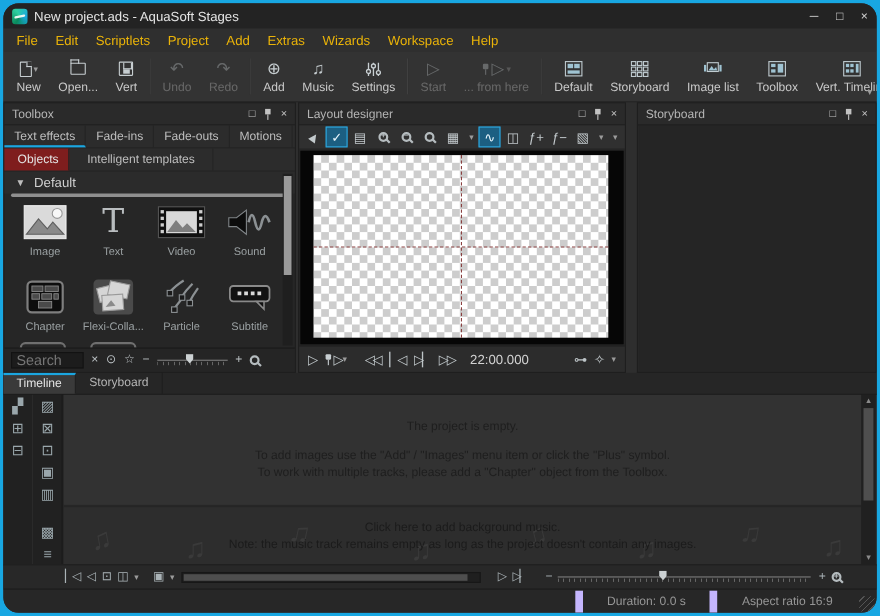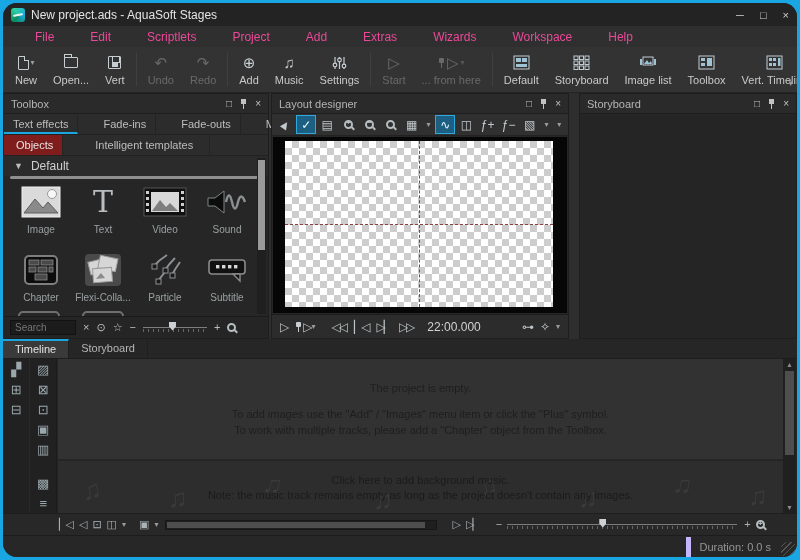--- a/index.html
+++ b/index.html
@@ -14,21 +14,21 @@
     background:conic-gradient(from 210deg,#0a8a5c,#2fd0a0,#1aa8e0,#0a8a5c); position:relative; }
   .applogo::after { content:""; position:absolute; left:2px; top:6px; width:10px; height:2px;
     background:#eaf7f0; border-radius:2px; transform:rotate(-12deg); }
   .title { color:#e4e4e4; font-size:12px; }
   .winbtns { margin-left:auto; display:flex; gap:16px; }
   .wbtn { color:#d0d0d0; font-size:11px; cursor:default; }
 
   
   .menubar { position:absolute; left:0; top:23px; width:794px; height:21px; background:#2f2f2f;
     display:flex; align-items:center; padding:0 4px; }
-  .mitem { color:#ec4899; font-size:12px; padding:0 8px;margin-left:20px; }
+  .mitem { color:#eab308; font-size:12px; padding:0 8px; }
 
   
   .toolbar { position:absolute; left:0; top:44px; width:794px; height:46px; background:#333333;
     border-bottom:1px solid #242424; display:flex; align-items:stretch; padding:2px 4px; }
   .tbtn { display:flex; flex-direction:column; align-items:center; justify-content:center;
     padding:0 8px; gap:2px; }
   .tbtn .ticon { height:18px; display:flex; align-items:center; justify-content:center;
     color:#c7ced1; font-size:15px; line-height:1; gap:2px; }
   .tbtn .tlabel { color:#c9c9c9; font-size:11px; white-space:nowrap; }
   .tbtn.disabled { opacity:.35; }
@@ -56,39 +56,39 @@
     border-bottom:1px solid #1e1e1e; }
   .panel-title { color:#b4b4b4; font-size:11px; }
   .panel-btns { margin-left:auto; display:flex; align-items:center; gap:8px; color:#c2c2c2; font-size:10px; }
   .pbtn { line-height:1; }
   .pin { display:inline-block; width:7px; height:10px; position:relative; }
   .pin::before { content:""; position:absolute; left:1px; top:0; width:5px; height:5px; background:#c2c2c2; }
   .pin::after { content:""; position:absolute; left:3px; top:5px; width:1px; height:5px; background:#c2c2c2; }
 
   
   #toolbox { left:0; width:266px; }
-  .tabrow { display:flex; background:#2c2c2c; border-bottom:1px solid #222; height:21px;gap:16px; }
+  .tabrow { display:flex; background:#2c2c2c; border-bottom:1px solid #222; height:21px; }
   .tab { color:#bdbdbd; font-size:11px; line-height:20px; padding:0 9px; border-right:1px solid #242424; white-space:nowrap; }
   .tab.hl { border-bottom:2px solid #1ba6e0; }
   .tab.active { background:#7f1d1d; color:#e4e4e4;padding-left:12px; }
   .grouphdr { height:20px; display:flex; align-items:center; gap:8px; padding:0 10px; color:#cfcfcf; font-size:12px; background:#2b2b2b; }
   .grouphdr .tri { font-size:9px; color:#bdbdbd; }
   .scroll-hint { height:3px; background:#8f8f8f; margin:0 6px; border-radius:2px; }
   .objgrid { display:grid; grid-template-columns:repeat(4,1fr); padding:4px 10px 0 6px; row-gap:8px; height:132px; overflow:hidden; }
   .obj { display:flex; flex-direction:column; align-items:center; gap:3px; }
   .obj-ic { height:38px; display:flex; align-items:center; justify-content:center; }
   .obj-label { color:#9aa0a2; font-size:10px; white-space:nowrap; }
   .obj-t { font-family:"DejaVu Serif", serif; font-size:30px; color:#b9bdbf; line-height:30px; }
   .partials { height:12px; overflow:hidden; display:flex; gap:22px; padding-left:14px; }
   .partial { width:42px; height:20px; border:2px solid #6f6f6f; border-radius:5px; }
   .tb-scroll { position:absolute; right:2px; top:64px; bottom:24px; width:9px; background:#1f1f1f; }
   .tb-thumb { position:absolute; left:1px; right:1px; top:2px; height:58%; background:#9a9a9a; }
   .searchbar { position:absolute; left:0; right:0; bottom:0; height:22px; background:#252525; border-top:1px solid #1b1b1b;
     display:flex; align-items:center; gap:7px; padding:0 6px; }
-  .searchbar input { width:66px; height:15px; background:#1c1c1c; border:1px solid #121212; color:#bbb; font-size:10px; padding:0 4px; }
+  .searchbar input { width:66px; height:15px; background:#1c1c1c; border:1px solid #121212; color:#bbb; font-size:13px; padding:0 4px; }
   .sb-ic { color:#b9bfc2; font-size:11px; line-height:1; }
   .slider { position:relative; width:64px; height:12px; }
   .slider .track { position:absolute; left:0; right:0; top:5px; height:1px; background:#7d7d7d; }
   .slider .ticks { position:absolute; left:0; right:0; top:7px; height:3px;
     background:repeating-linear-gradient(90deg,#666 0 1px,transparent 1px 5px); }
   .slider .thumb { position:absolute; top:0; width:7px; height:9px; background:#ccd1d3;
     clip-path:polygon(0 0,100% 0,100% 55%,50% 100%,0 55%); }
   .mag { display:inline-block; width:9px; height:9px; border:2px solid #b5bcbf; border-radius:50%; position:relative; }
   .mag::after { content:""; position:absolute; width:5px; height:2px; background:#b5bcbf;
     right:-4px; bottom:-2px; transform:rotate(45deg); }
@@ -144,21 +144,21 @@
     display:flex; align-items:center; gap:7px; padding:0 6px 0 56px; }
   .bb-ic { color:#aab3b7; font-size:11px; line-height:1; letter-spacing:-2px; }
   .hscroll { width:272px; height:10px; background:#1f1f1f; border:1px solid #171717; position:relative; }
   .hscroll .thumb { position:absolute; left:1px; top:1px; bottom:1px; width:258px; background:#4e4e4e; }
   .bb-slider { width:230px; }
 
   
   .statusbar { position:absolute; left:0; top:532px; width:794px; height:22px; background:#272727; border-top:1px solid #1c1c1c;
     display:flex; align-items:center; }
   .sfill { flex:1; }
-  .sseg { color:#969696; font-size:11px; padding:0 8px; border-left:5px solid #c4b5fd; line-height:20px; white-space:nowrap; }
+  .sseg { color:#969696; font-size:11px; padding:0 22px; border-left:7px solid #c4b5fd; line-height:20px; white-space:nowrap; }
   .grip { width:14px; height:14px; margin:4px 2px 0 2px;
     background:repeating-linear-gradient(135deg, transparent 0 3px, #555 3px 4px); }
 </style>
 </head>
 <body>
 
 <div class="win">
 <div class="app">
 
   <div class="titlebar">
@@ -624,17 +624,18 @@
       <span class="bb-ic">+</span>
       <span class="mag">
             <span class="mg">+</span>
           </span>
     </div>
   </div>
 
   <div class="statusbar">
     <span class="sfill"></span>
     <span class="sseg">Duration: 0.0 s</span>
+    <span class="sseg">Aspect ratio 16:9</span>
     <span class="grip"></span>
   </div>
 
 </div>
 </div>
 
 </body></html>

